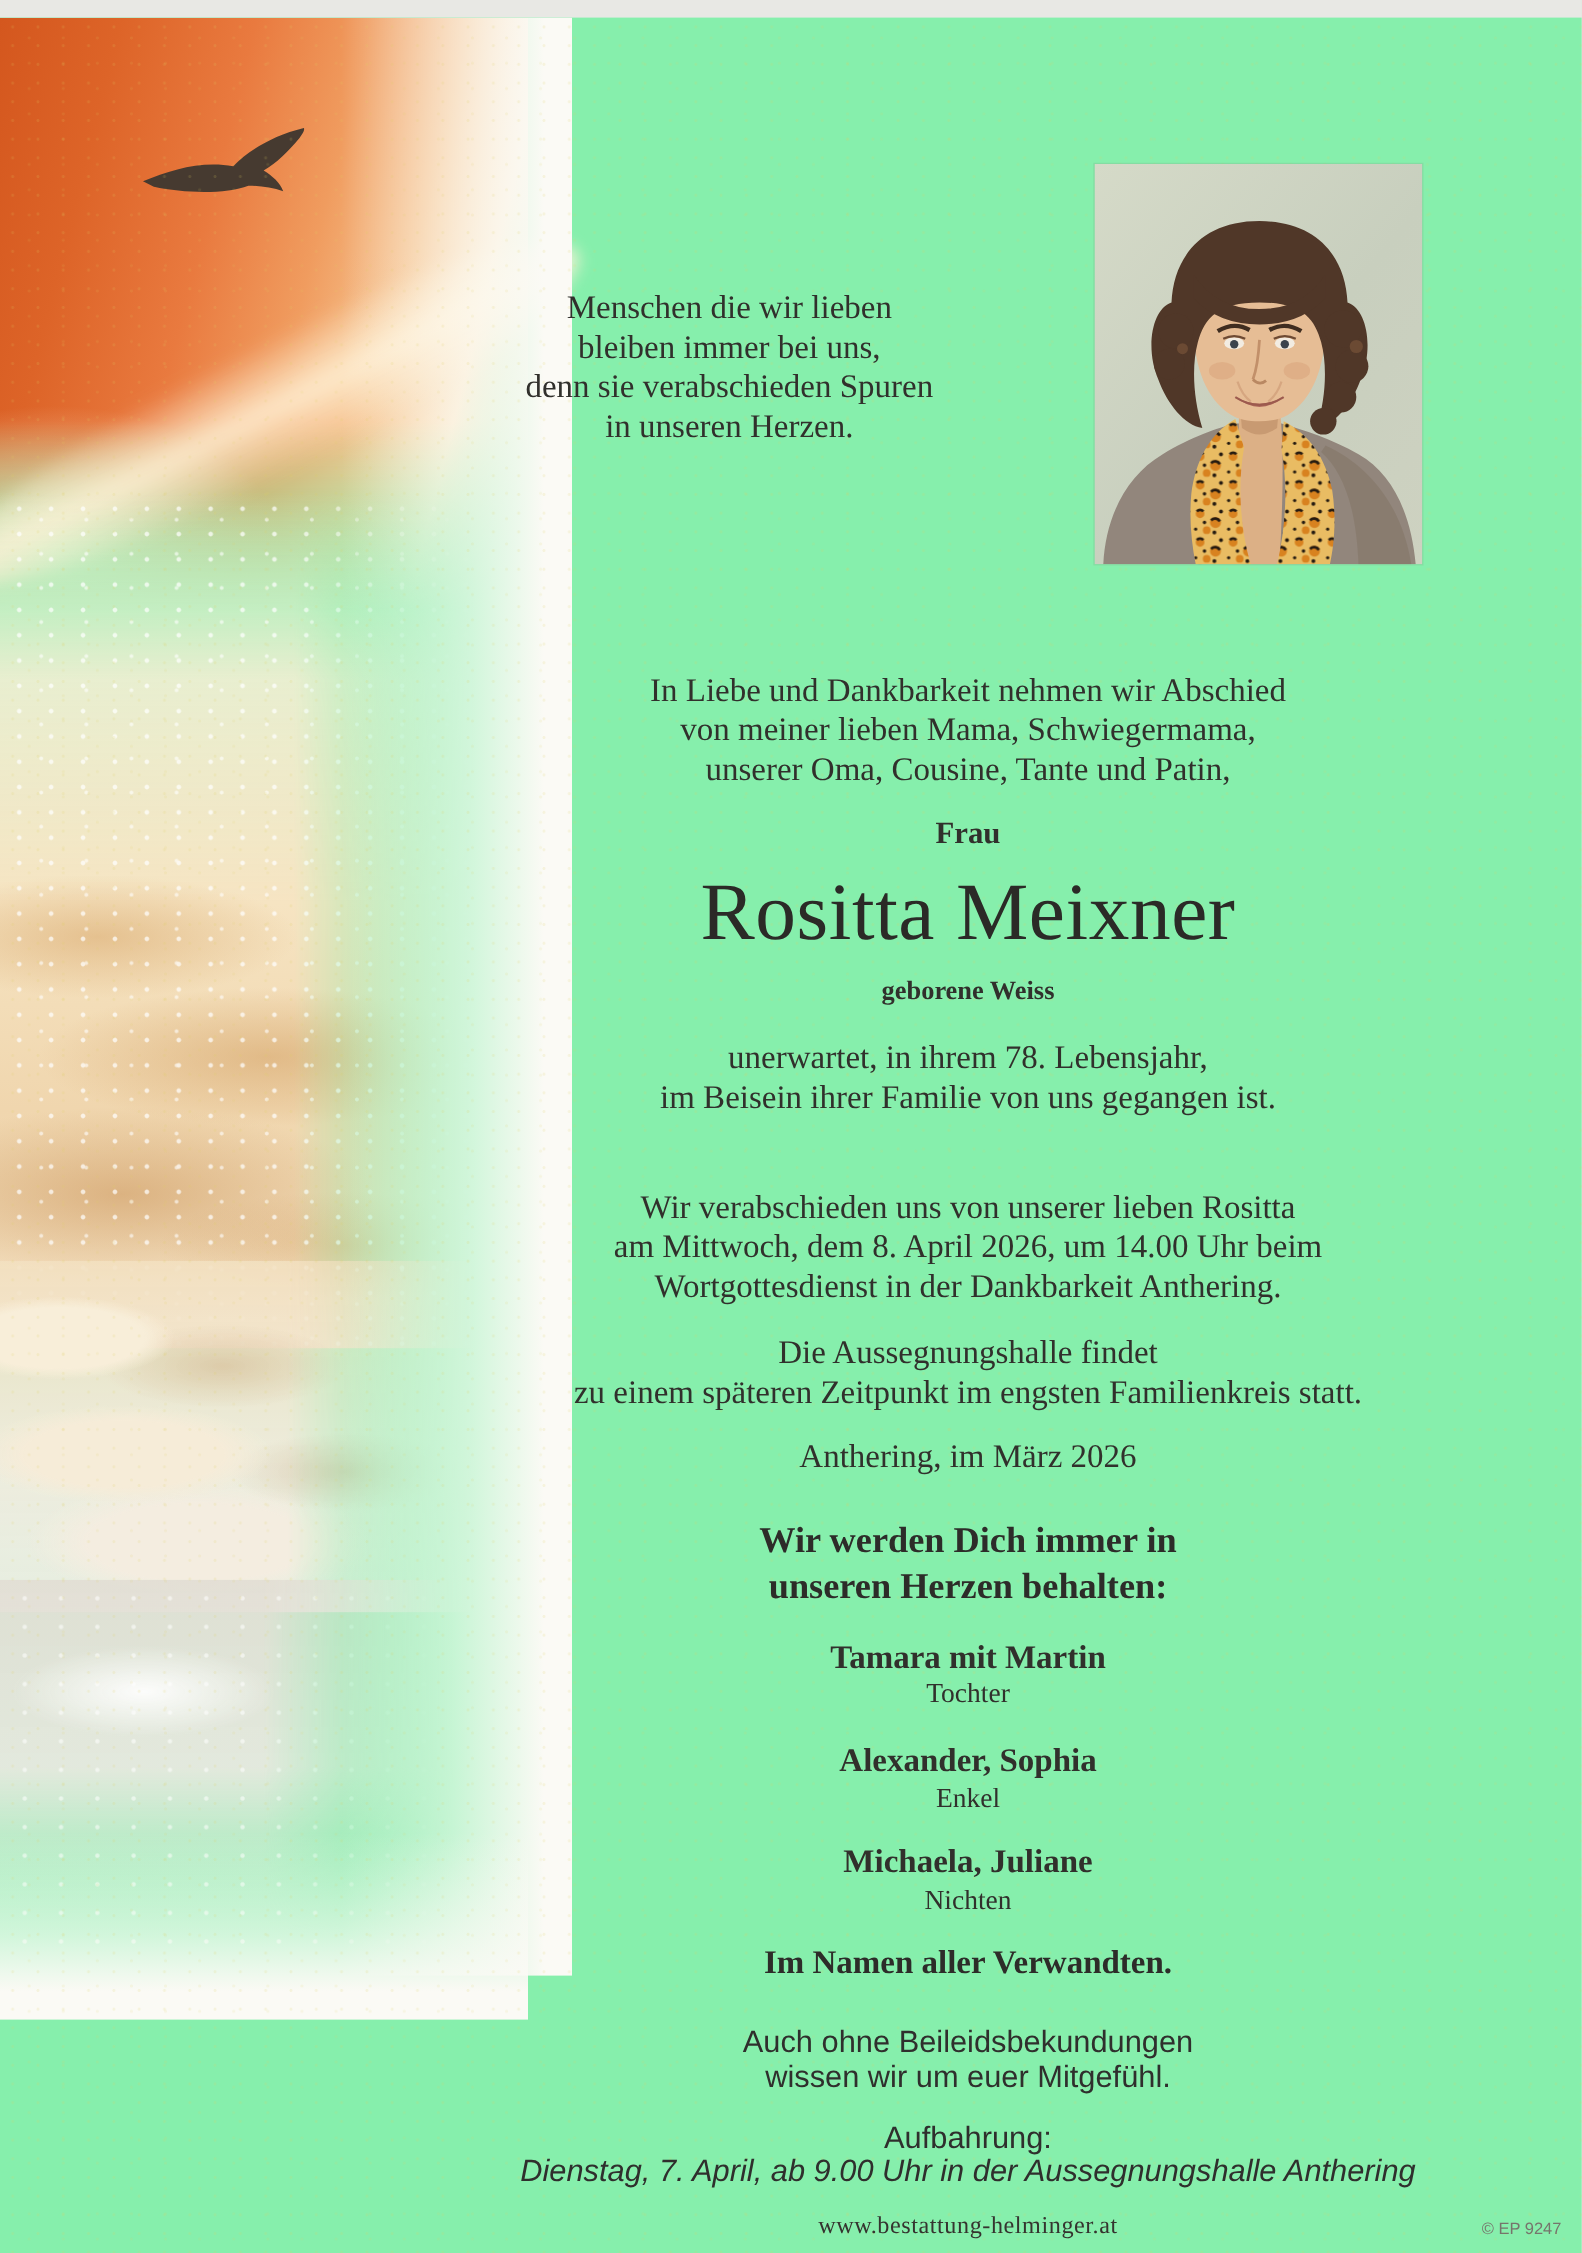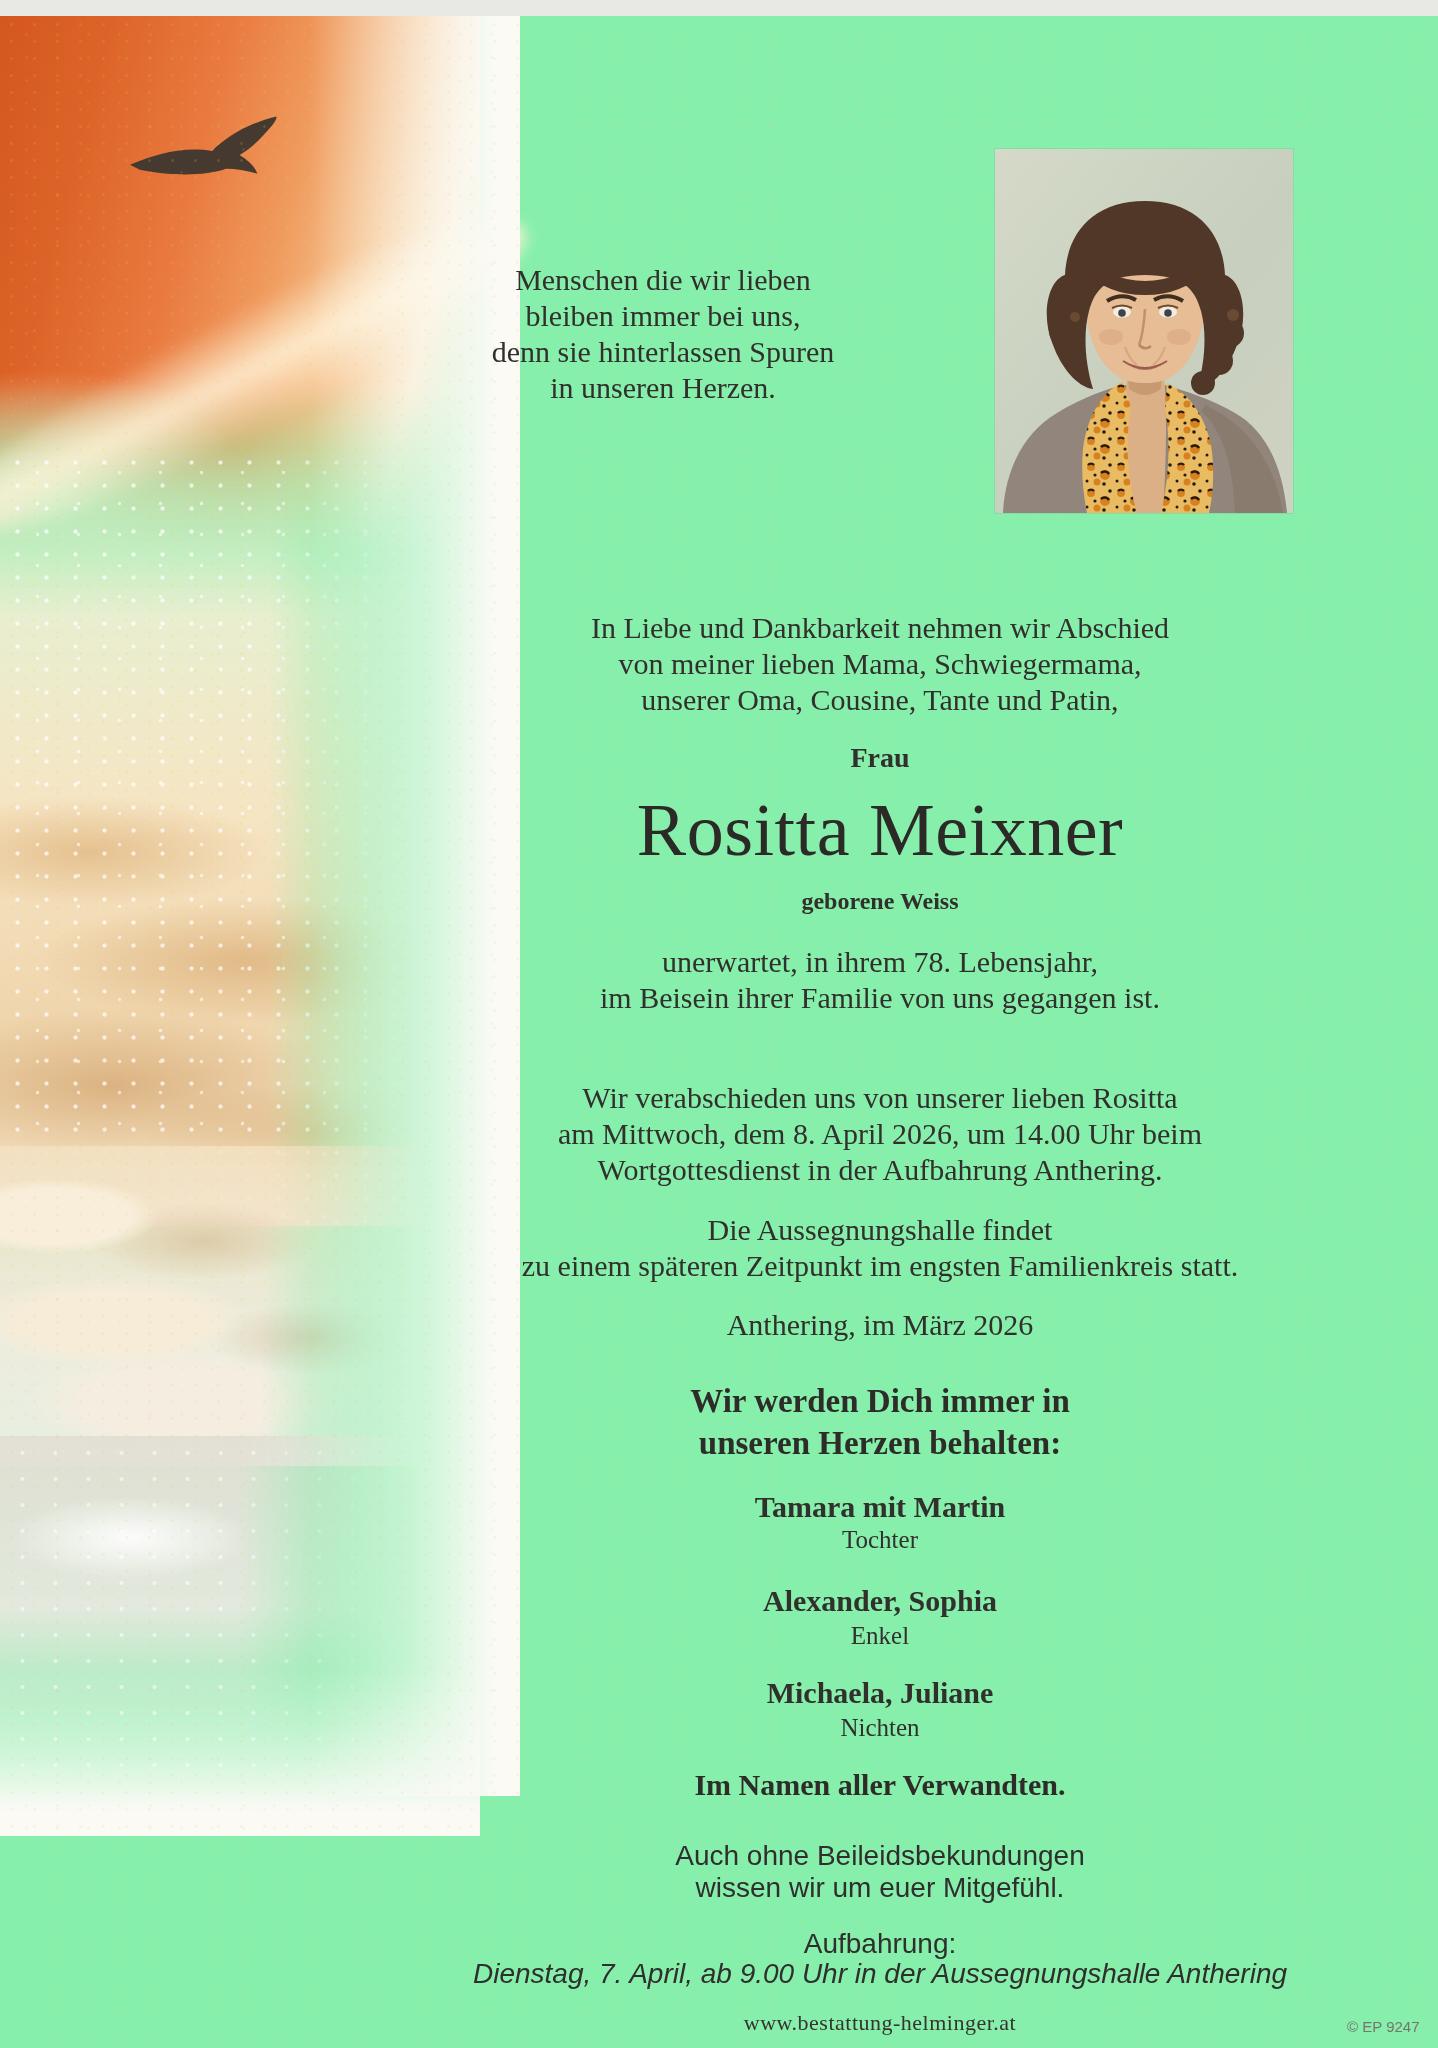--- a/index.html
+++ b/index.html
@@ -197,21 +197,21 @@
       <path d="M170 198 Q166 210 158 216" stroke="#cf9d78" stroke-width="2" fill="none" opacity=".7"></path>
 
       <path d="M128 212 Q150 230 172 212 Q150 224 128 212 Z" fill="#b06a5d"></path>
       <path d="M128 212 Q150 226 172 212" stroke="#9c5a4e" stroke-width="2" fill="none"></path>
     </svg>
   </div>
 
   <div class="blk quote">
     <div>Menschen die wir lieben</div>
     <div>bleiben immer bei uns,</div>
-    <div>denn sie hinterlassen Spuren</div>
+    <div>denn sie verabschieden Spuren</div>
     <div>in unseren Herzen.</div>
   </div>
 
   <div class="blk intro">
     <div>In Liebe und Dankbarkeit nehmen wir Abschied</div>
     <div>von meiner lieben Mama, Schwiegermama,</div>
     <div>unserer Oma, Cousine, Tante und Patin,</div>
   </div>
 
   <div class="blk frau">Frau</div>
@@ -219,21 +219,21 @@
   <div class="blk maiden">geborene Weiss</div>
 
   <div class="blk para death">
     <div>unerwartet, in ihrem 78. Lebensjahr,</div>
     <div>im Beisein ihrer Familie von uns gegangen ist.</div>
   </div>
 
   <div class="blk para farewell">
     <div>Wir verabschieden uns von unserer lieben Rositta</div>
     <div>am Mittwoch, dem 8. April 2026, um 14.00 Uhr beim</div>
-    <div>Wortgottesdienst in der Aufbahrung Anthering.</div>
+    <div>Wortgottesdienst in der Dankbarkeit Anthering.</div>
   </div>
 
   <div class="blk para urn">
     <div>Die Aussegnungshalle findet</div>
     <div>zu einem späteren Zeitpunkt im engsten Familienkreis statt.</div>
   </div>
 
   <div class="blk placedate">Anthering, im März 2026</div>
 
   <div class="blk closing">

